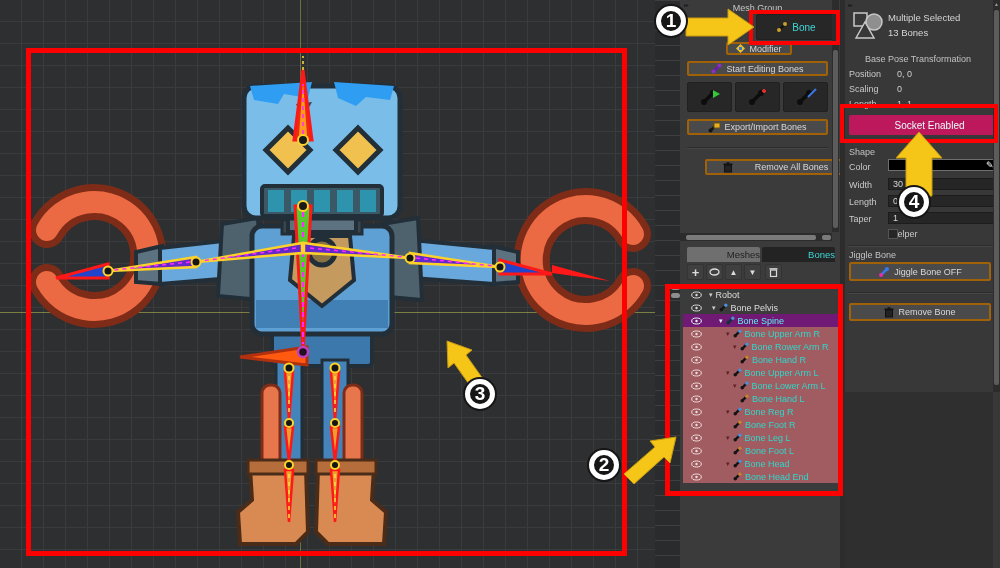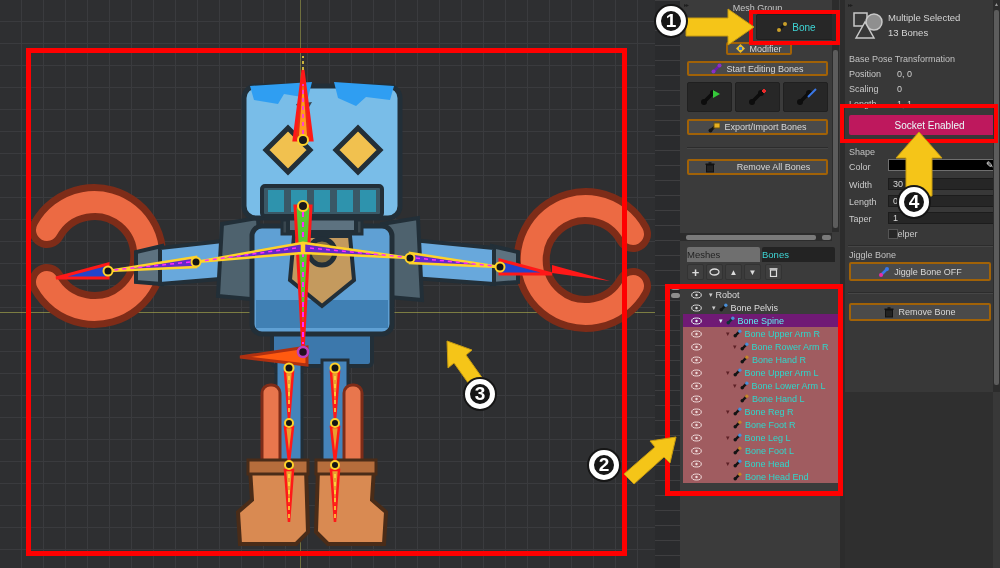--- a/index.html
+++ b/index.html
@@ -45,21 +45,21 @@
   .pin {
     position:absolute; width:108px; height:12px; background:#262626; border:1px solid #1c1c1c;
     color:#d6d6d6; font-size:9px; padding:0 4px; font-family:"Liberation Sans",sans-serif;
   }
   .chk { position:absolute; width:10px; height:10px; background:#262626; border:1px solid #555; }
   .sb-track { position:absolute; background:#2c2c2c; }
   .sb-thumb { position:absolute; background:#5c5c5c; border-radius:2px; }
   .collapse-ic { position:absolute; font-size:6px; color:#1f1f1f; letter-spacing:-1px; }
 
   
-  .tab { position:absolute; height:15px; font-size:9.5px; display:flex; align-items:center; justify-content:flex-start; border-radius:2px 2px 0 0; }
+  .tab { position:absolute; height:15px; font-size:9.5px; display:flex; align-items:center; justify-content:flex-end; border-radius:2px 2px 0 0; }
   .tab-inactive { background:#6f6f6f; color:#222; }
   .tab-active   { background:#232323; color:#3fd6d6; }
 
   
   .tbtn {
     position:absolute; width:17px; height:16px; background:#3f3f3f; border:1px solid #333;
     border-radius:2px; color:#dcdcdc; font-size:9px; display:flex; align-items:center; justify-content:center;
   }
 
   
@@ -277,21 +277,21 @@
       <svg width="12" height="11" viewBox="0 0 12 11">
         <line x1="2.5" y1="8.5" x2="8" y2="3.5" stroke="#141414" stroke-width="2.5"></line>
         <circle cx="2.5" cy="8.5" r="2" fill="#141414"></circle>
         <rect x="6" y="1" width="6" height="5" fill="#e8b020" stroke="#6a5210" stroke-width="1"></rect>
       </svg>
       <span>Export/Import Bones</span>
     </div>
 
     <div class="sep" style="left:7px; top:147px; width:141px;"></div>
 
-    <div class="btn" style="left:7px; top:159px; width:141px; height:16px;gap:22px;">
+    <div class="btn" style="left:25px; top:159px; width:141px; height:16px;gap:22px;">
       <svg width="10" height="11" viewBox="0 0 10 11">
         <rect x="1.5" y="3" width="7" height="7" fill="#222" stroke="#111" stroke-width="1"></rect>
         <rect x="0.5" y="1.5" width="9" height="1.5" fill="#111"></rect>
           <rect x="3.5" y="0.3" width="3" height="1.4" fill="#111"></rect>
       </svg>
       <span>Remove All Bones</span>
     </div>
 
     <div class="sb-track" style="left:152px; top:0; width:7px; height:232px;">
       <div class="sb-thumb" style="left:1px; top:50px; width:5px; height:178px;"></div>
@@ -599,21 +599,21 @@
     <div class="collapse-ic" style="left:3px; top:1px;">▸▸</div>
 
     <svg class="abs" style="left:7px; top:10px;" width="32" height="30" viewBox="0 0 32 30">
       <rect x="2" y="3" width="13" height="13" fill="none" stroke="#c8c8c8" stroke-width="1.5"></rect>
       <circle cx="22" cy="12" r="8" fill="#8f8f8f" stroke="#c8c8c8" stroke-width="1.5"></circle>
       <polygon points="4,28 13,12 22,28" fill="#383838" stroke="#c8c8c8" stroke-width="1.5"></polygon>
     </svg>
     <div class="lbl" style="left:43px; top:12px; color:#d5d5d5; font-size:9.5px;">Multiple Selected</div>
     <div class="lbl" style="left:43px; top:27px; color:#d5d5d5; font-size:9.5px;">13 Bones</div>
 
-    <div class="lbl" style="left:4px; top:54px; color:#c2c2c2;">Base Pose Transformation</div>
+    <div class="lbl" style="left:20px; top:54px; color:#c2c2c2;">Base Pose Transformation</div>
     <div class="lbl" style="left:4px; top:69px;">Position</div>
     <div class="val" style="left:52px; top:69px;">0, 0</div>
     <div class="lbl" style="left:4px; top:84px;">Scaling</div>
     <div class="val" style="left:52px; top:84px;">0</div>
     <div class="lbl" style="left:4px; top:99px;">Length</div>
     <div class="val" style="left:52px; top:99px;">1, 1</div>
 
     <div class="teal-btn" style="left:4px; top:115px; width:161px; height:20px; background:#be185d;">
       <span>Socket Enabled</span>
     </div>

